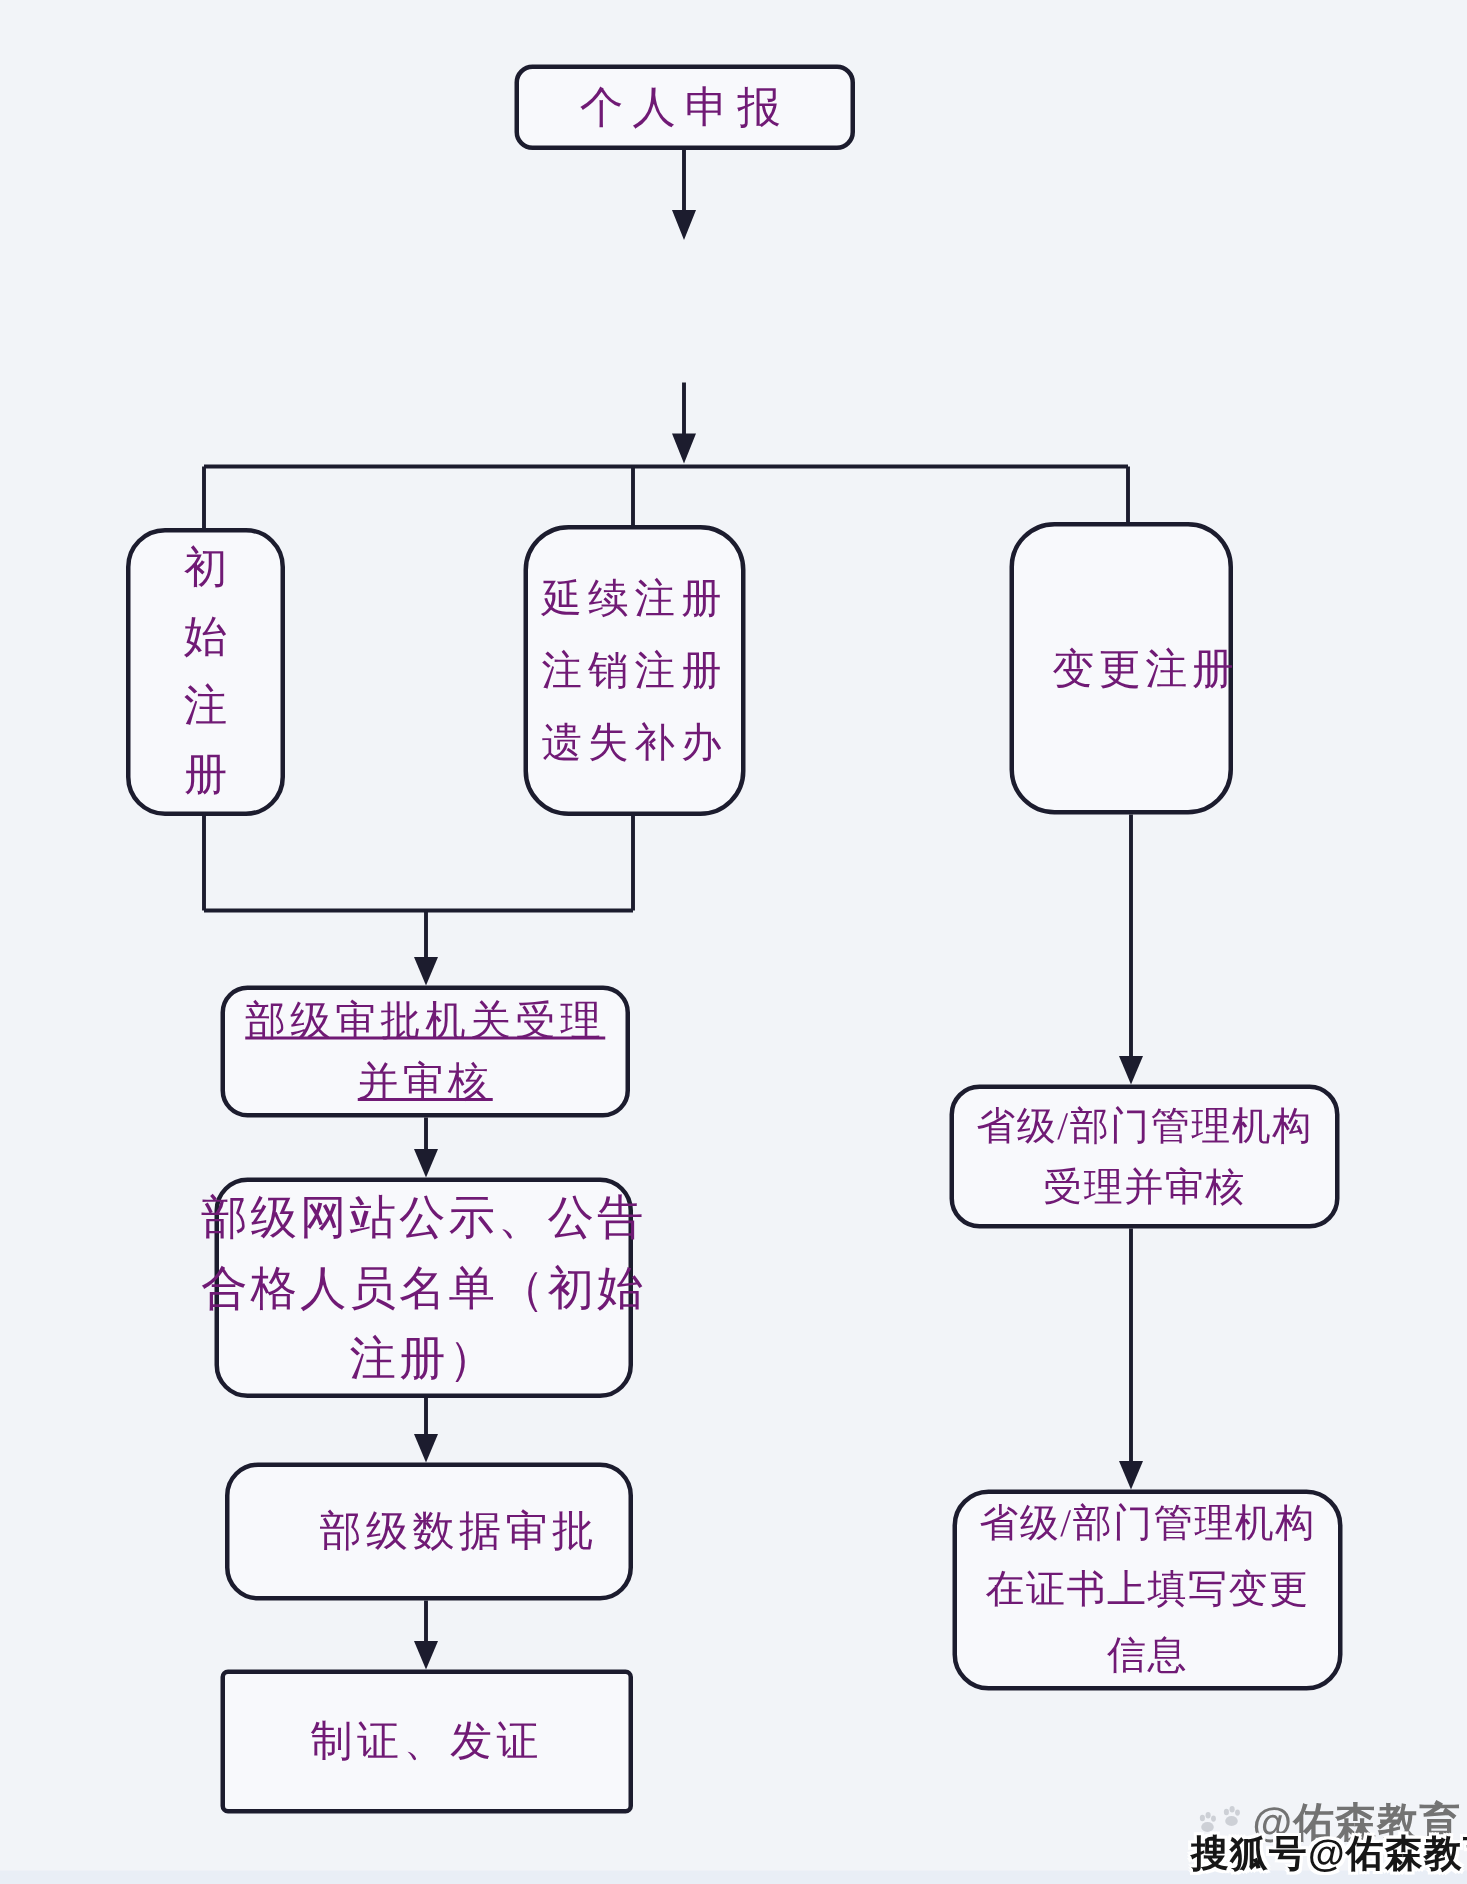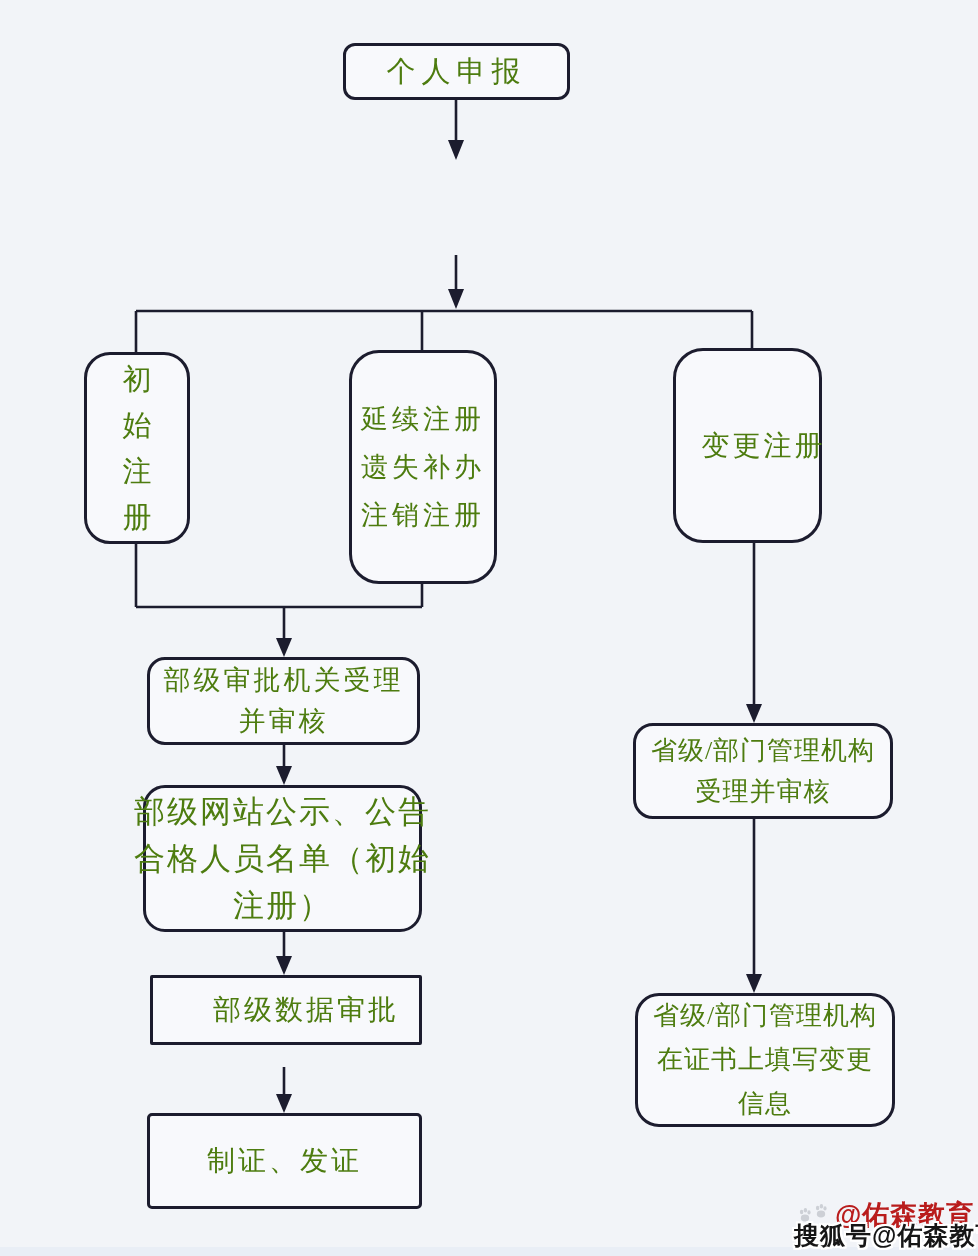--- a/index.html
+++ b/index.html
@@ -16,46 +16,46 @@
   }
   .connectors{
     position:absolute;left:0;top:0;width:978px;height:1256px;
     pointer-events:none;
   }
   .node{
     position:absolute;
     box-sizing:border-box;
     background:#f8f9fc;
     border:3px solid #1c1c2e;
-    color:#4d7c0f;
+    color:#701a75;
     display:flex;
     flex-direction:column;
     align-items:center;
     justify-content:center;
     text-align:center;
     z-index:2;
   }
   .node .ln{white-space:nowrap;}
   
   .n-personal{left:343px;top:43px;width:227px;height:57px;border-radius:12px;font-size:29px;letter-spacing:6px;}
   .n-submit{left:320px;top:160px;width:263px;height:95px;border-radius:20px;font-size:29px;letter-spacing:2px;}
   .n-initial{left:84px;top:352px;width:106px;height:192px;border-radius:26px;font-size:29px;line-height:46px;}
-  .n-renew{left:349px;top:350px;width:148px;height:234px;border-radius:30px;font-size:27px;line-height:48px;letter-spacing:4px;}
+  .n-renew{left:349px;top:350px;width:148px;height:194px;border-radius:30px;font-size:27px;line-height:48px;letter-spacing:4px;}
   .n-change{left:673px;top:348px;width:149px;height:195px;border-radius:30px;font-size:28px;letter-spacing:3px;padding-left:32px;}
-  .n-ministry-accept{left:147px;top:657px;width:273px;height:88px;border-radius:18px;font-size:27px;line-height:41px;letter-spacing:3px;}
+  .n-ministry-accept{left:147px;top:657px;width:273px;height:88px;border-radius:18px;font-size:27px;line-height:41px;letter-spacing:3px;text-decoration:underline;}
   .n-ministry-publicity{left:143px;top:785px;width:279px;height:147px;border-radius:22px;font-size:31px;line-height:47px;letter-spacing:2px;}
-  .n-ministry-approve{left:150px;top:975px;width:272px;height:70px;border-radius:2px;font-size:28px;letter-spacing:3px;padding-left:40px;}
+  .n-ministry-approve{left:150px;top:975px;width:272px;height:92px;border-radius:22px;font-size:28px;letter-spacing:3px;padding-left:40px;}
   .n-issue{left:147px;top:1113px;width:275px;height:96px;border-radius:5px;font-size:28px;letter-spacing:3px;}
   .n-prov-accept{left:633px;top:723px;width:260px;height:96px;border-radius:20px;font-size:26px;line-height:41px;letter-spacing:1px;}
   .n-prov-fill{left:635px;top:993px;width:260px;height:134px;border-radius:24px;font-size:26px;line-height:44px;letter-spacing:1px;}
   
   .wm-gray{
     position:absolute;left:799px;top:1197px;
     display:flex;align-items:center;gap:2px;
-    color:#b91c1c;font-weight:bold;font-size:27px;
+    color:#737373;font-weight:bold;font-size:27px;
     font-family:"Liberation Sans","DejaVu Sans",sans-serif;
     white-space:nowrap;z-index:3;letter-spacing:1px;
   }
   .wm-black{
     position:absolute;left:794px;top:1219px;
     color:#161616;font-weight:bold;font-size:25px;
     font-family:"Liberation Sans","DejaVu Sans",sans-serif;
     white-space:nowrap;z-index:4;letter-spacing:1px;
     text-shadow:-2px -2px 0 #ffffff,2px -2px 0 #ffffff,-2px 2px 0 #ffffff,2px 2px 0 #ffffff,0 -2px 0 #ffffff,0 2px 0 #ffffff,-2px 0 0 #ffffff,2px 0 0 #ffffff;
   }
@@ -117,22 +117,22 @@
 
   <div class="node n-initial">
     <div class="ln">初</div>
     <div class="ln">始</div>
     <div class="ln">注</div>
     <div class="ln">册</div>
   </div>
 
   <div class="node n-renew">
     <div class="ln">延续注册</div>
+    <div class="ln">注销注册</div>
     <div class="ln">遗失补办</div>
-    <div class="ln">注销注册</div>
   </div>
 
   <div class="node n-change">
     <div class="ln">变更注册</div>
   </div>
 
   <div class="node n-ministry-accept">
     <div class="ln">部级审批机关受理</div>
     <div class="ln">并审核</div>
   </div>

